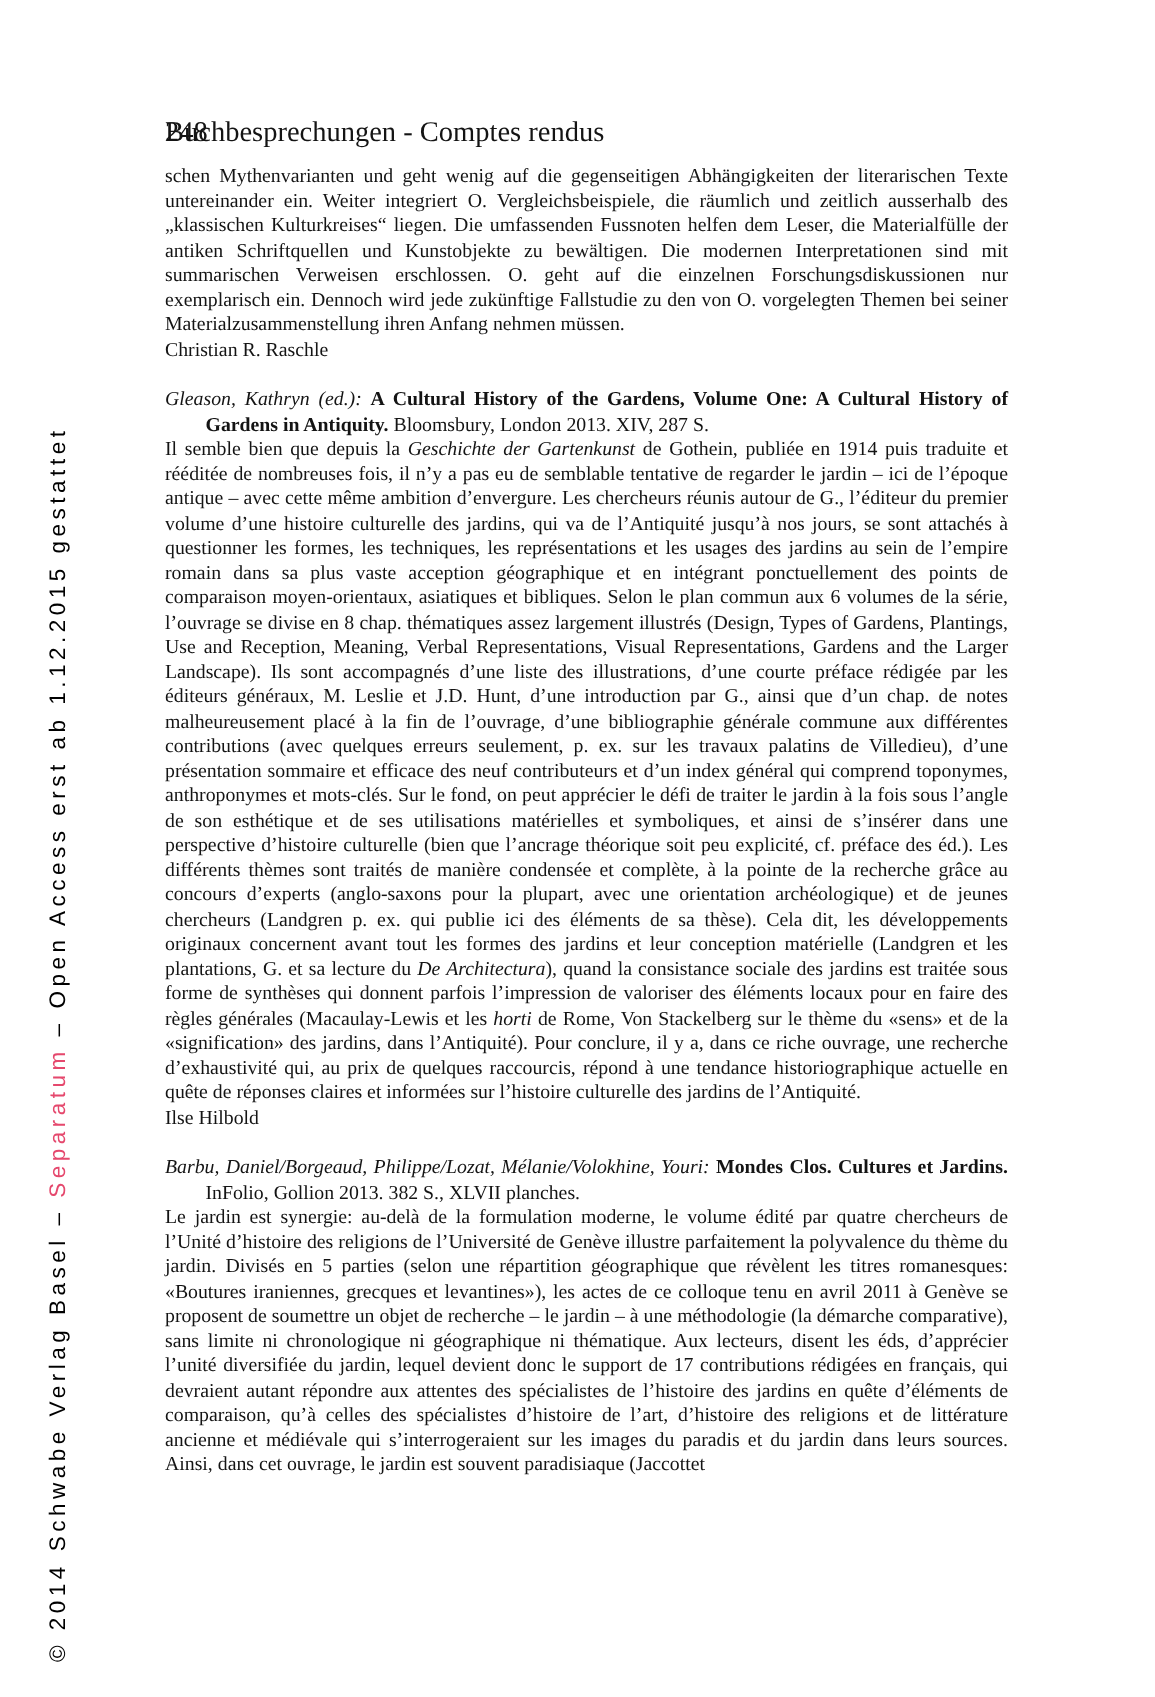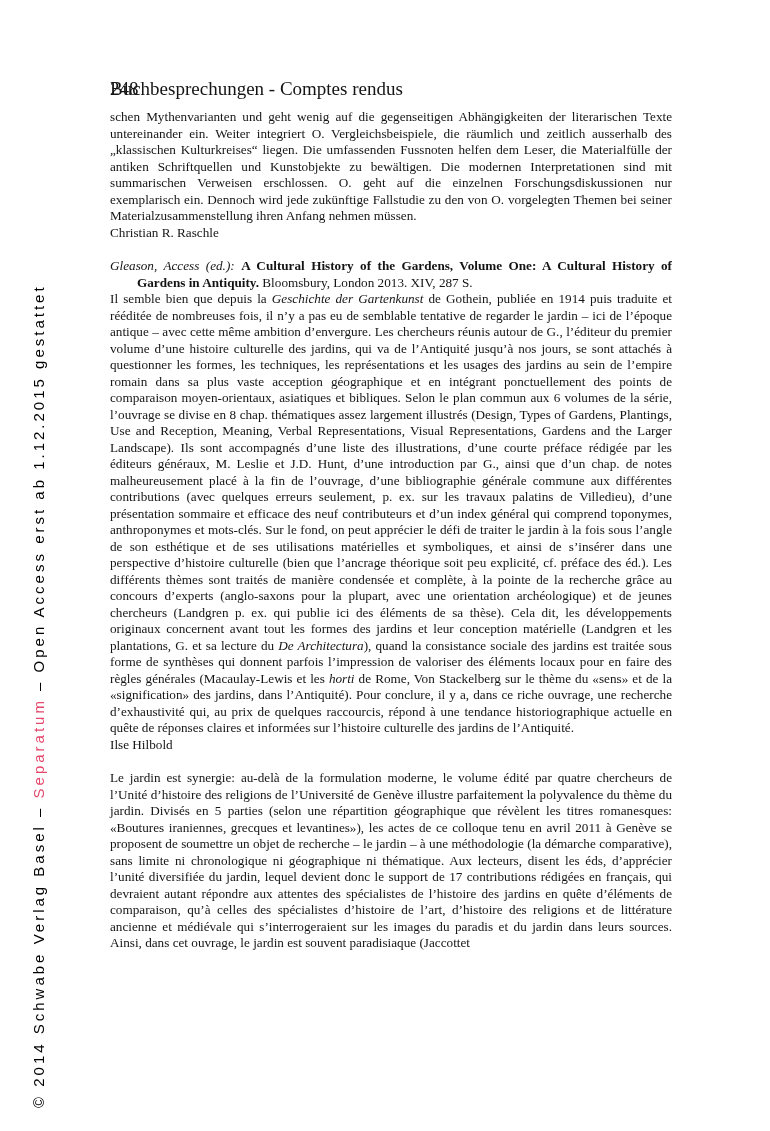--- a/index.html
+++ b/index.html
@@ -78,23 +78,24 @@
       <span class="pagenum">248</span>
       <div class="htitle">Buchbesprechungen - Comptes rendus</div>
     </div>
 
     <section class="review">
       <p class="review-body" lang="de"><span>schen Mythenvarianten und geht wenig auf die gegenseitigen Abhängigkeiten der literarischen Texte untereinander ein. Weiter integriert O. Vergleichsbeispiele, die räumlich und zeitlich ausserhalb des „klassischen Kulturkreises“ liegen. Die umfassenden Fussnoten helfen dem Leser, die Materialfülle der antiken Schriftquellen und Kunstobjekte zu bewältigen. Die modernen Interpretationen sind mit summarischen Verweisen erschlossen. O. geht auf die einzelnen Forschungsdiskussionen nur exemplarisch ein. Dennoch wird jede zukünftige Fallstudie zu den von O. vorgelegten Themen bei seiner Materialzusammenstellung ihren Anfang nehmen müssen.</span></p>
       <div class="sig">Christian R. Raschle</div>
     </section>
 
     <section class="review spaced">
-      <p class="review-heading"><span class="it">Gleason, Access (ed.): </span><span class="bd">A Cultural History of the Gardens, Volume One: A Cultural History of Gardens in Antiquity.</span><span> Bloomsbury, London 2013. XIV, 287 S.</span></p>
+      <p class="review-heading"><span class="it">Gleason, Kathryn (ed.): </span><span class="bd">A Cultural History of the Gardens, Volume One: A Cultural History of Gardens in Antiquity.</span><span> Bloomsbury, London 2013. XIV, 287 S.</span></p>
       <p class="review-body" lang="fr"><span>Il semble bien que depuis la </span><span class="it">Geschichte der Gartenkunst</span><span> de Gothein, publiée en 1914 puis traduite et rééditée de nombreuses fois, il n’y a pas eu de semblable tentative de regarder le jardin – ici de l’époque antique – avec cette même ambition d’envergure. Les chercheurs réunis autour de G., l’éditeur du premier volume d’une histoire culturelle des jardins, qui va de l’Antiquité jusqu’à nos jours, se sont attachés à questionner les formes, les techniques, les représentations et les usages des jardins au sein de l’empire romain dans sa plus vaste acception géographique et en intégrant ponctuellement des points de comparaison moyen-orientaux, asiatiques et bibliques. Selon le plan commun aux 6 volumes de la série, l’ouvrage se divise en 8 chap. thématiques assez largement illustrés (Design, Types of Gardens, Plantings, Use and Reception, Meaning, Verbal Representations, Visual Representations, Gardens and the Larger Landscape). Ils sont accompagnés d’une liste des illustrations, d’une courte préface rédigée par les éditeurs généraux, M. Leslie et J.D. Hunt, d’une introduction par G., ainsi que d’un chap. de notes malheureusement placé à la fin de l’ouvrage, d’une bibliographie générale commune aux différentes contributions (avec quelques erreurs seulement, p. ex. sur les travaux palatins de Villedieu), d’une présentation sommaire et efficace des neuf contributeurs et d’un index général qui comprend toponymes, anthroponymes et mots-clés. Sur le fond, on peut apprécier le défi de traiter le jardin à la fois sous l’angle de son esthétique et de ses utilisations matérielles et symboliques, et ainsi de s’insérer dans une perspective d’histoire culturelle (bien que l’ancrage théorique soit peu explicité, cf. préface des éd.). Les différents thèmes sont traités de manière condensée et complète, à la pointe de la recherche grâce au concours d’experts (anglo-saxons pour la plupart, avec une orientation archéologique) et de jeunes chercheurs (Landgren p. ex. qui publie ici des éléments de sa thèse). Cela dit, les développements originaux concernent avant tout les formes des jardins et leur conception matérielle (Landgren et les plantations, G. et sa lecture du </span><span class="it">De Architectura</span><span>), quand la consistance sociale des jardins est traitée sous forme de synthèses qui donnent parfois l’impression de valoriser des éléments locaux pour en faire des règles générales (Macaulay-Lewis et les </span><span class="it">horti</span><span> de Rome, Von Stackelberg sur le thème du «sens» et de la «signification» des jardins, dans l’Antiquité). Pour conclure, il y a, dans ce riche ouvrage, une recherche d’exhaustivité qui, au prix de quelques raccourcis, répond à une tendance historiographique actuelle en quête de réponses claires et informées sur l’histoire culturelle des jardins de l’Antiquité.</span></p>
       <div class="sig">Ilse Hilbold</div>
     </section>
 
     <section class="review spaced">
+      <p class="review-heading"><span class="it">Barbu, Daniel/Borgeaud, Philippe/Lozat, Mélanie/Volokhine, Youri: </span><span class="bd">Mondes Clos. Cultures et Jardins.</span><span> InFolio, Gollion 2013. 382 S., XLVII planches.</span></p>
       <p class="review-body" lang="fr"><span>Le jardin est synergie: au-delà de la formulation moderne, le volume édité par quatre chercheurs de l’Unité d’histoire des religions de l’Université de Genève illustre parfaitement la polyvalence du thème du jardin. Divisés en 5 parties (selon une répartition géographique que révèlent les titres romanesques: «Boutures iraniennes, grecques et levantines»), les actes de ce colloque tenu en avril 2011 à Genève se proposent de soumettre un objet de recherche – le jardin – à une méthodologie (la démarche comparative), sans limite ni chronologique ni géographique ni thématique. Aux lecteurs, disent les éds, d’apprécier l’unité diversifiée du jardin, lequel devient donc le support de 17 contributions rédigées en français, qui devraient autant répondre aux attentes des spécialistes de l’histoire des jardins en quête d’éléments de comparaison, qu’à celles des spécialistes d’histoire de l’art, d’histoire des religions et de littérature ancienne et médiévale qui s’interrogeraient sur les images du paradis et du jardin dans leurs sources. Ainsi, dans cet ouvrage, le jardin est souvent paradisiaque (Jaccottet</span></p>
     </section>
 
   </div>
 </div>
 
 </body></html>

